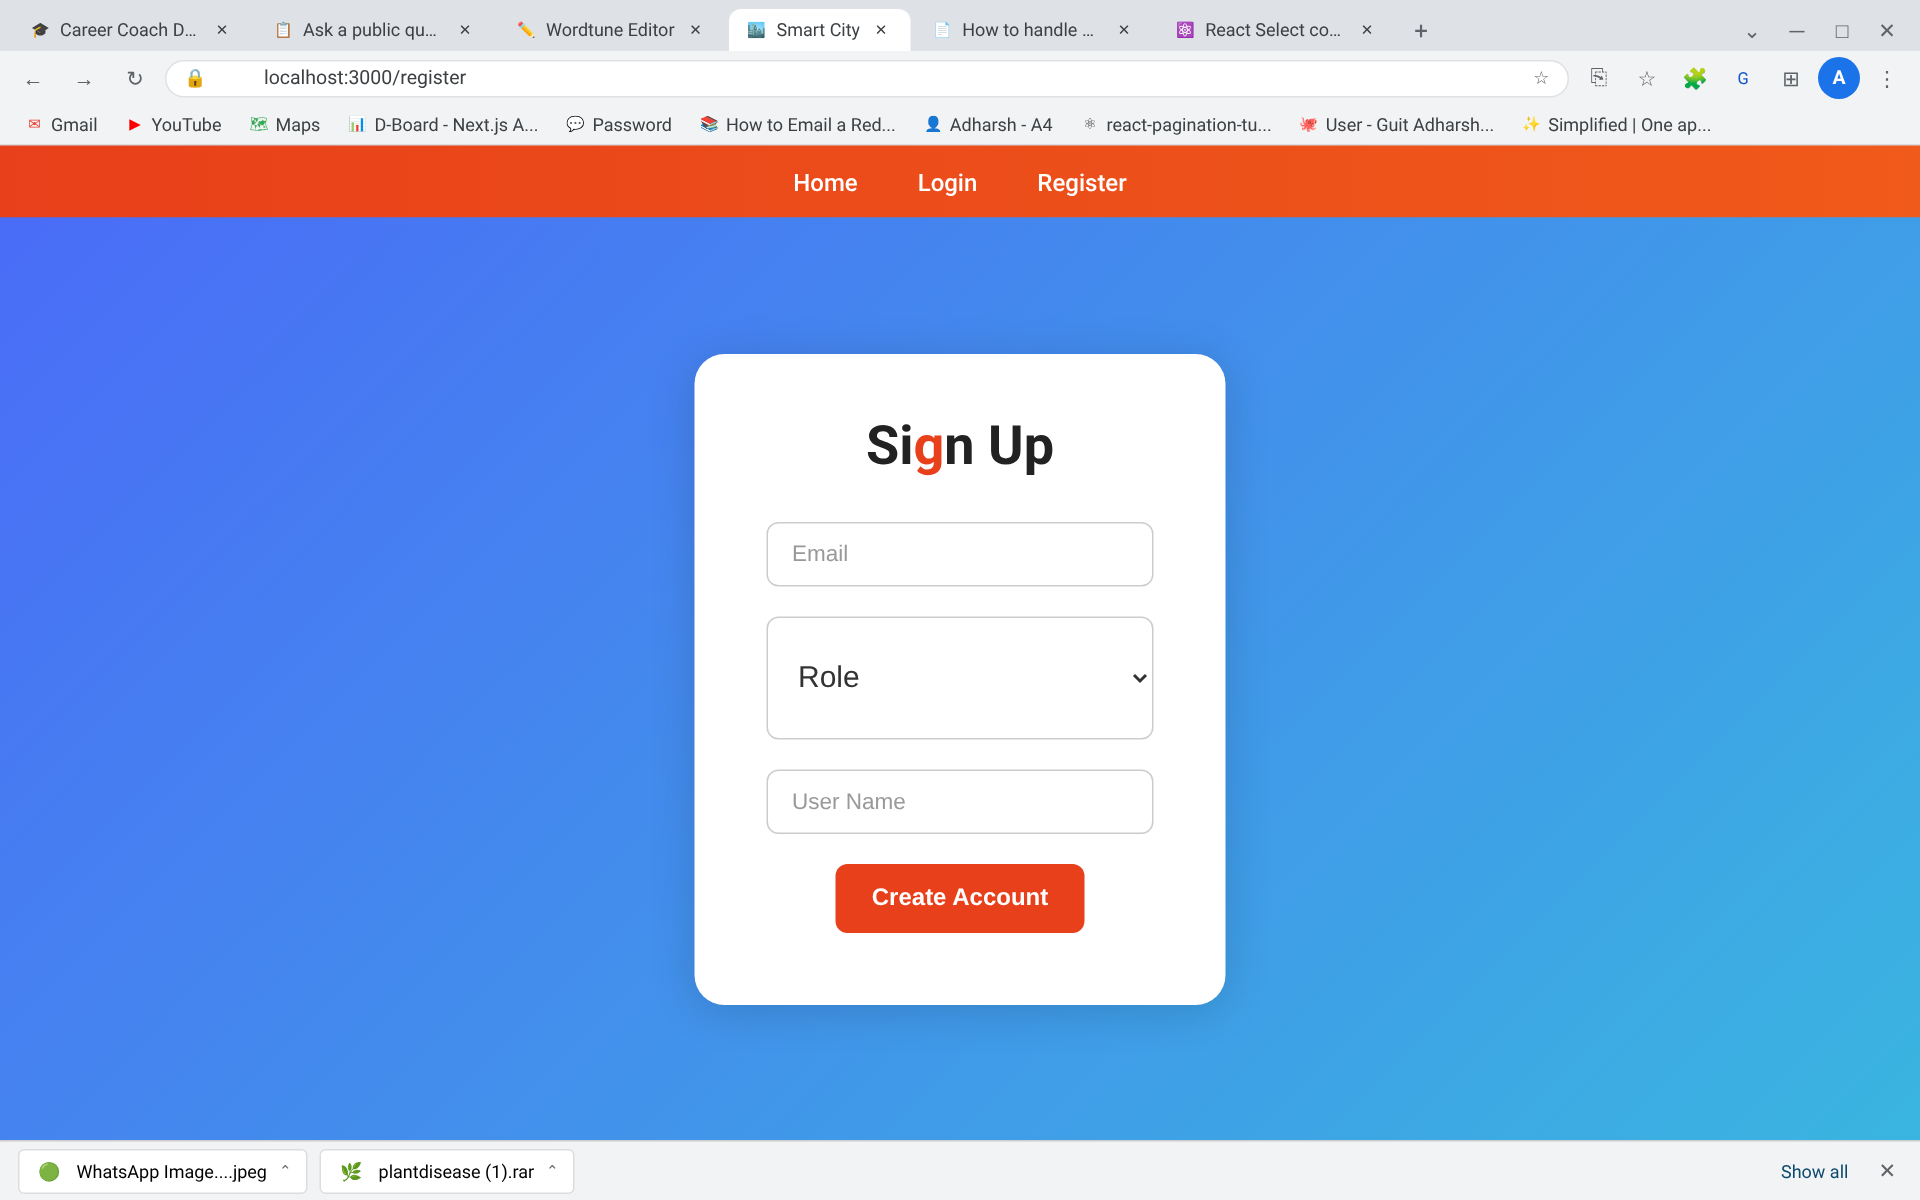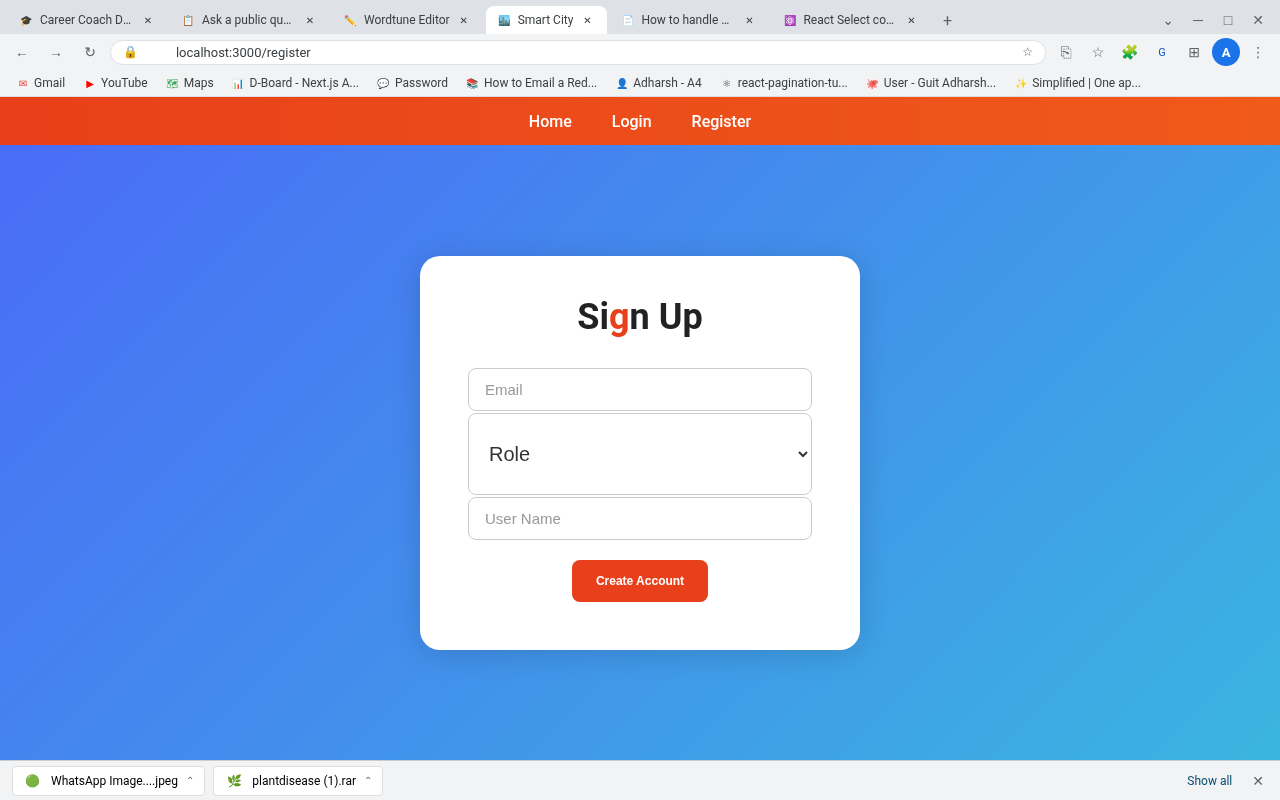--- a/index.html
+++ b/index.html
@@ -252,21 +252,21 @@
       justify-content: center;
       padding: 30px 20px;
       background: linear-gradient(135deg, #4a6cf7 0%, #3ab5e0 100%);
     }
 
     
     .form-card {
       background: white;
       border-radius: 20px;
       padding: 40px 48px 48px;
-      width: 440px;
+      width: 354px;
       box-shadow: 0 4px 30px rgba(0,0,0,0.15);
     }
 
     .form-title {
       text-align: center;
       font-size: 36px;
       font-weight: 700;
       color: #222;
       margin-bottom: 30px;
     }
@@ -290,21 +290,21 @@
       color: #333;
       outline: none;
       background: white;
     }
 
     .form-input::placeholder {
       color: #999;
     }
 
     .form-group {
-      margin-bottom: 2px;
+      margin-bottom: 20px;
     }
 
     .form-select {
       width: 100%;
       padding: 28px 16px;
       border: 1.5px solid #ccc;
       border-radius: 8px;
       font-size: 20px;
       color: #333;
       outline: none;
@@ -313,21 +313,21 @@
       cursor: pointer;
     }
 
     .create-account-btn {
       width: auto;
       padding: 14px 24px;
       background: #e8401a;
       color: white;
       border: none;
       border-radius: 8px;
-      font-size: 12px;
+      font-size: 16px;
       font-weight: 600;
       cursor: pointer;
       display: block;
       margin: 20px auto 0;
       transition: background 0.2s;
     }
 
     
     .download-bar {
       background: #f1f3f4;

